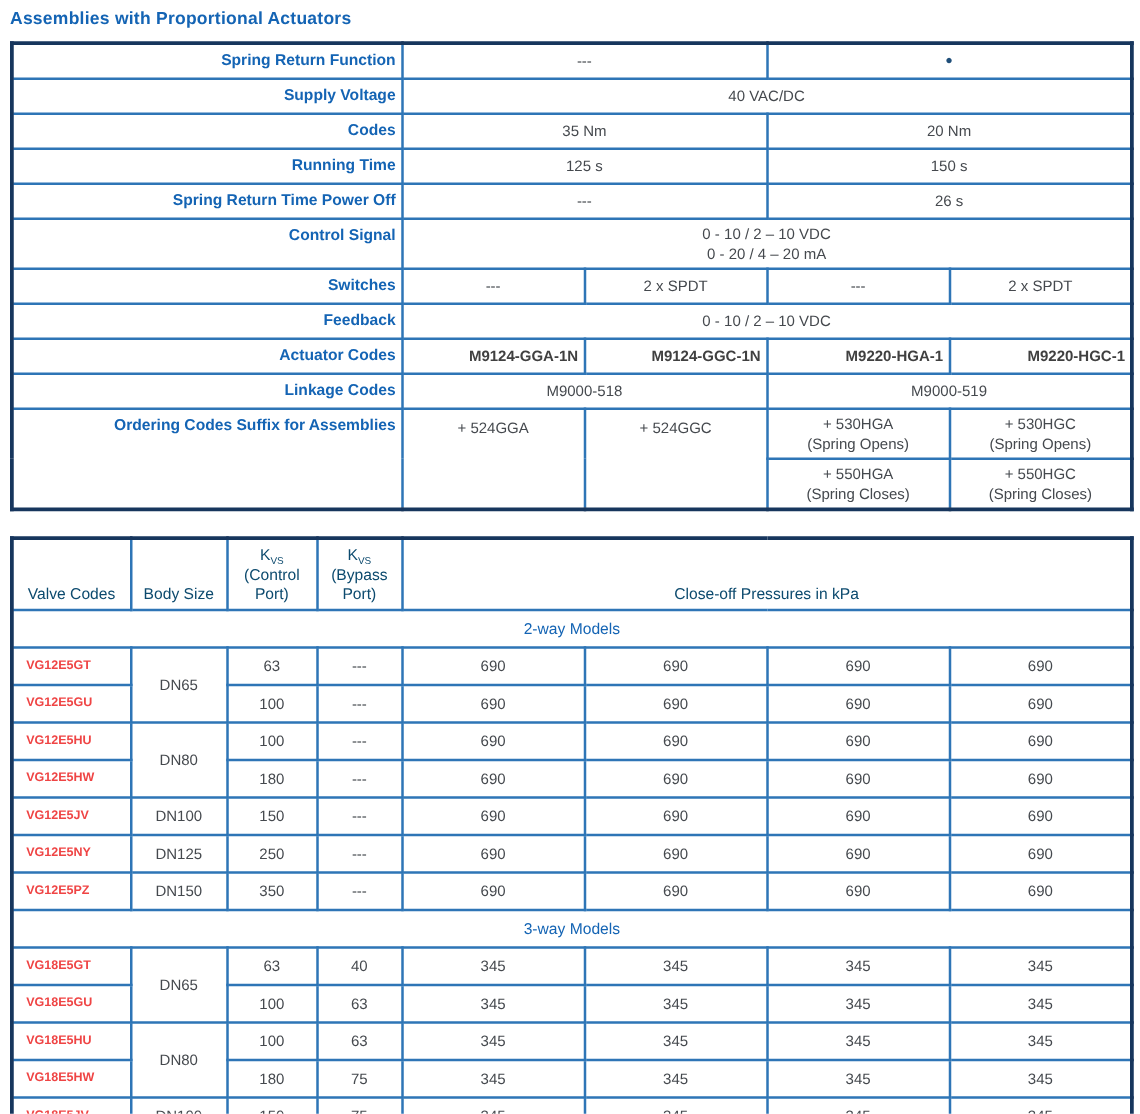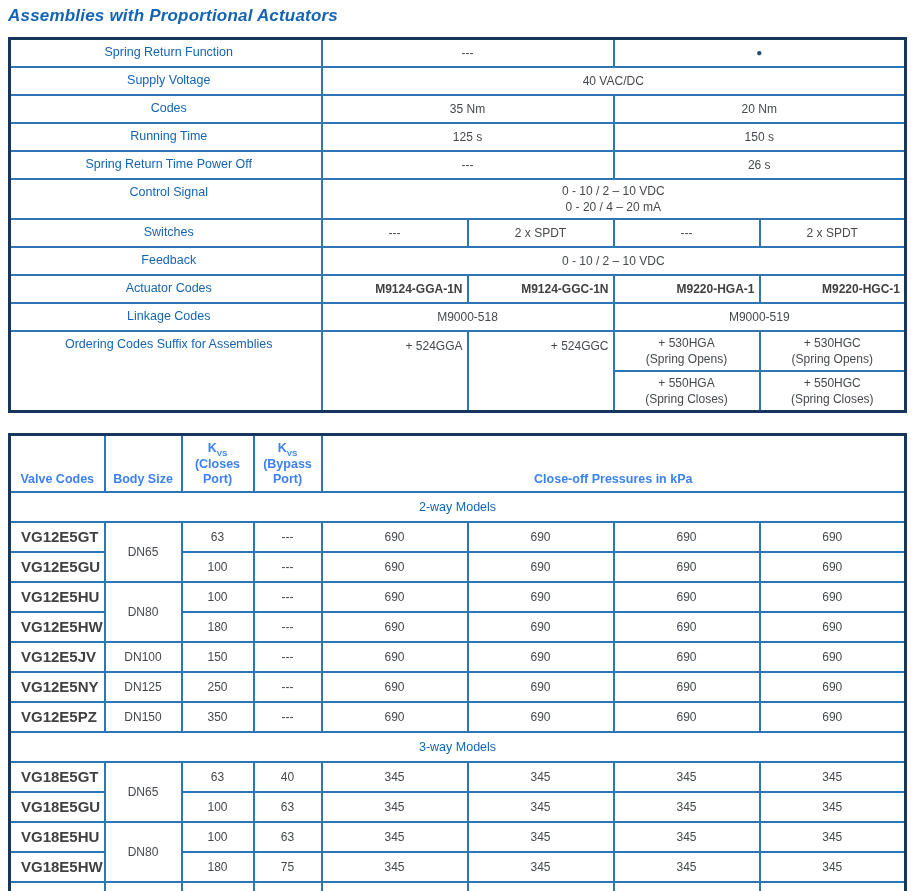--- a/index.html
+++ b/index.html
@@ -5,23 +5,22 @@
   html,body{margin:0;padding:0;background:#ffffff;}
   body{
     width:912px;height:891px;
     font-family:"Liberation Sans",sans-serif;
     color:#45494e;
     box-sizing:border-box;
     padding:4px 8px;
   }
   .page-title{
     color:#1464b4;
-    font-size:17px;
+    font-size:14px;
     font-weight:bold;
-    font-style:italic;
     margin:2px 0 11px 0;
     letter-spacing:0.2px;
   }
   table{
     border-collapse:collapse;
     table-layout:fixed;
     width:896px;
     border:3px solid #17365d;
   }
   #spec-table{margin-bottom:20px;}
@@ -30,53 +29,53 @@
     font-size:12px;
     color:#45494e;
     text-align:center;
     vertical-align:middle;
     padding:3px 4px;
     line-height:16px;
     overflow:hidden;
   }
   
   .label-cell{
-    text-align:center;
+    text-align:right;
     color:#1464b4;
-    font-weight:normal;
+    font-weight:bold;
     font-size:12.5px;
     padding-left:10px;
     vertical-align:top;
     padding-top:4px;
   }
   .bold-val{font-weight:bold;color:#404040;text-align:right;}
-  .vtop{vertical-align:top;padding-top:6px;text-align:right;}
+  .vtop{vertical-align:top;padding-top:6px;}
   .bullet-cell{color:#1f4e79;font-size:10px;line-height:16px;}
   
   #valve-table th{
-    color:#3b82f6;
-    font-weight:bold;
+    color:#0c4a6e;
+    font-weight:normal;
     font-size:12.5px;
     vertical-align:bottom;
     height:48px;
     padding-bottom:4px;
     line-height:15px;
   }
   #valve-table th sub{font-size:8px;line-height:8px;}
   .section-title-cell{
     color:#1464b4;
     font-weight:normal;
     font-size:12.5px;
     height:18px;
   }
   .valve-code-cell{
     text-align:left;
-    color:#404040;
+    color:#ef4444;
     font-weight:bold;
-    font-size:15px;
+    font-size:10px;
     padding-left:10px;
   }
   #valve-table td{height:22px;}
   #spec-table td{height:19px;}
 </style>
 </head>
 <body>
 
 <h1 class="page-title">Assemblies with Proportional Actuators</h1>
 
@@ -179,21 +178,21 @@
     <col style="width:146px">
     <col style="width:146px">
     <col style="width:146px">
   </colgroup>
   <tbody id="valve-body">
       <tr>
         <th>Valve Codes</th>
         <th>Body Size</th>
         <th>
           <div>K<sub>VS</sub></div>
-          <div>(Closes</div>
+          <div>(Control</div>
           <div>Port)</div>
         </th>
         <th>
           <div>K<sub>VS</sub></div>
           <div>(Bypass</div>
           <div>Port)</div>
         </th>
         <th colspan="4">Close-off Pressures in kPa</th>
       </tr>
       <tr>

